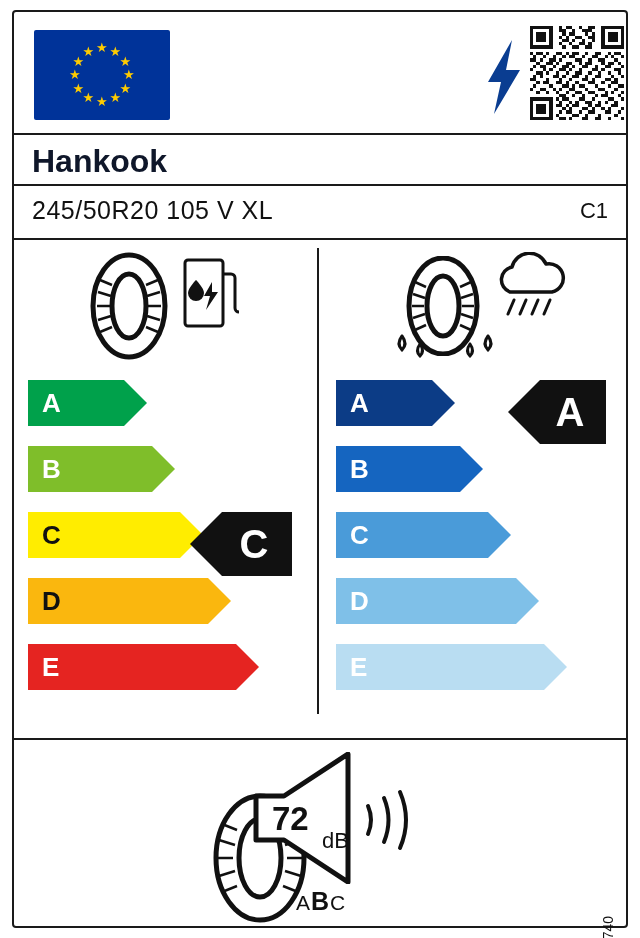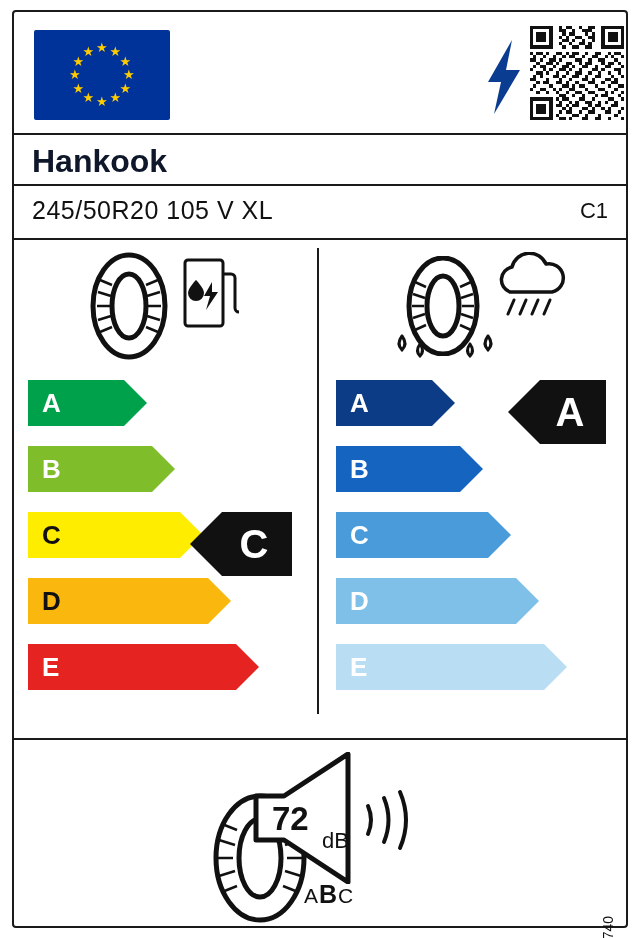--- a/index.html
+++ b/index.html
@@ -606,19 +606,19 @@
     </svg>
     <svg style="position:absolute; left:360px; top:36px; width:60px; height:72px;" viewBox="0 0 60 72">
       <g fill="none" stroke="#111" stroke-width="4" stroke-linecap="round">
         <path d="M8 22 q6 14 0 28"></path>
         <path d="M24 14 q9 22 0 44"></path>
         <path d="M40 8 q12 28 0 56"></path>
       </g>
     </svg>
     <div class="db-value" style="top:52px;">72</div>
     <div class="db-unit" style="top:60px;margin-top:20px;">dB</div>
-    <div class="noise-classes" style="top:132px;margin-left:8px;">
+    <div class="noise-classes" style="top:139px;">
       <span>A</span><b>B</b><span>C</span>
     </div>
   </div>
 
   <div class="reg">2020/740</div>
 </div>
 
 </body></html>

